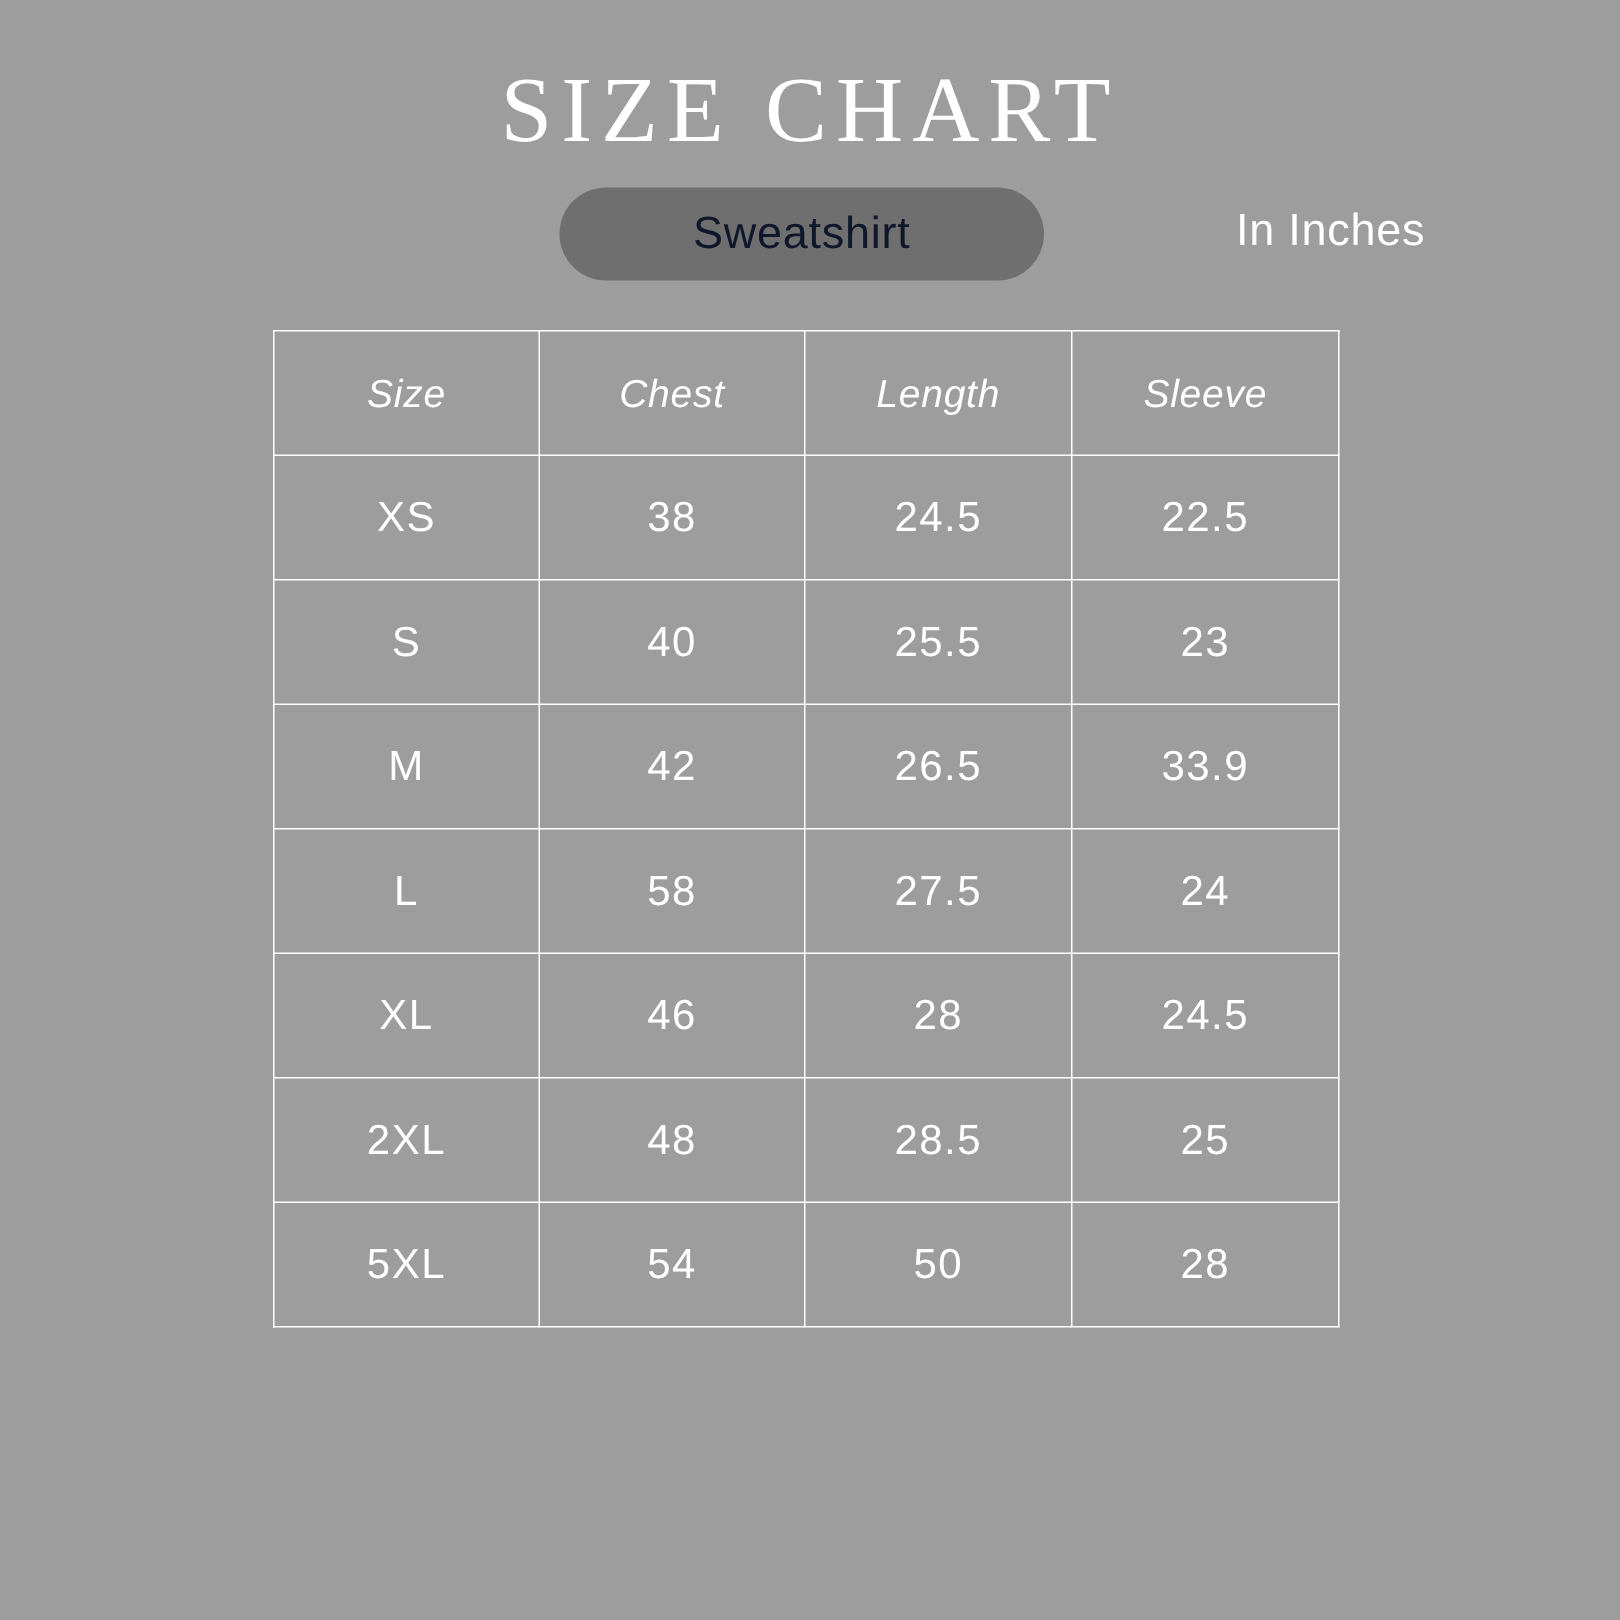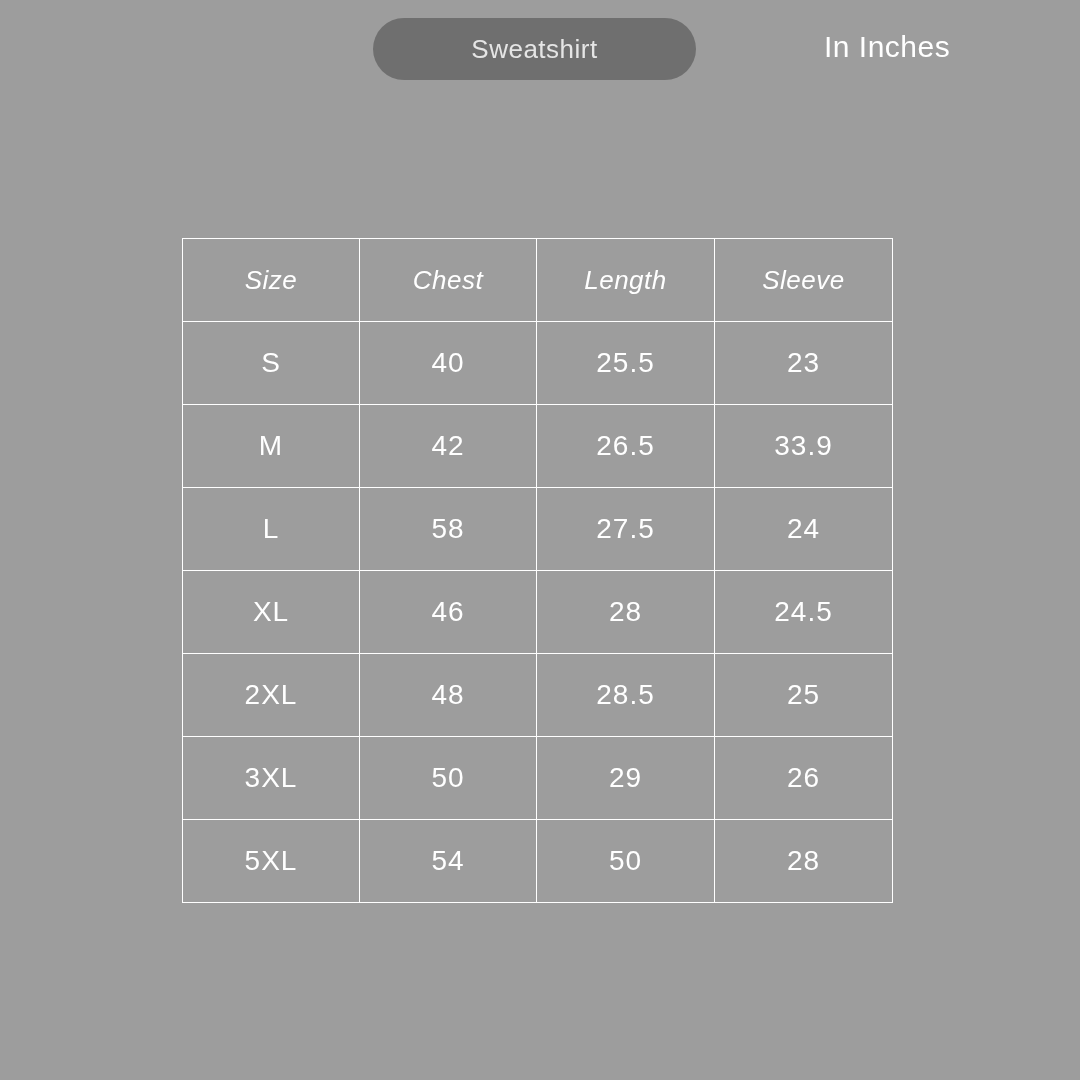--- a/index.html
+++ b/index.html
@@ -41,22 +41,22 @@
     top: 0;
     width: 323px;
     height: 62px;
     background: #6f6f6f;
     border-radius: 31px;
     display: flex;
     align-items: center;
     justify-content: center;
   }
   .pill-label {
-    color: #e5e5e5;
-    font-size: 26px;
+    color: #0f172a;
+    font-size: 30px;
     letter-spacing: 0.5px;
   }
   .units {
     position: absolute;
     left: 824px;
     top: 12px;
     color: #ffffff;
     font-size: 30px;
     letter-spacing: 0.5px;
   }
@@ -92,20 +92,21 @@
   col.c-size { width: 177px; }
   col.c-chest { width: 177px; }
   col.c-length { width: 178px; }
   col.c-sleeve { width: 178px; }
 </style>
 </head>
 <body>
 
 <div class="page">
 
+  <h1 class="title">SIZE CHART</h1>
 
   <div class="subhead-row">
     <div class="pill">
       <span class="pill-label">Sweatshirt</span>
     </div>
     <div class="units">In Inches</div>
   </div>
 
   <div class="table-wrap">
     <table class="size-table">
@@ -117,20 +118,26 @@
       </colgroup>
       <thead>
         <tr>
           <th>Size</th>
           <th>Chest</th>
           <th>Length</th>
           <th>Sleeve</th>
         </tr>
       </thead>
       <tbody>
+        <tr>
+          <td>XS</td>
+          <td>38</td>
+          <td>24.5</td>
+          <td>22.5</td>
+        </tr>
         <tr>
           <td>S</td>
           <td>40</td>
           <td>25.5</td>
           <td>23</td>
         </tr>
         <tr>
           <td>M</td>
           <td>42</td>
           <td>26.5</td>
@@ -148,26 +155,20 @@
           <td>28</td>
           <td>24.5</td>
         </tr>
         <tr>
           <td>2XL</td>
           <td>48</td>
           <td>28.5</td>
           <td>25</td>
         </tr>
         <tr>
-          <td>3XL</td>
-          <td>50</td>
-          <td>29</td>
-          <td>26</td>
-        </tr>
-        <tr>
           <td>5XL</td>
           <td>54</td>
           <td>50</td>
           <td>28</td>
         </tr>
       </tbody>
     </table>
   </div>
 
 </div>

